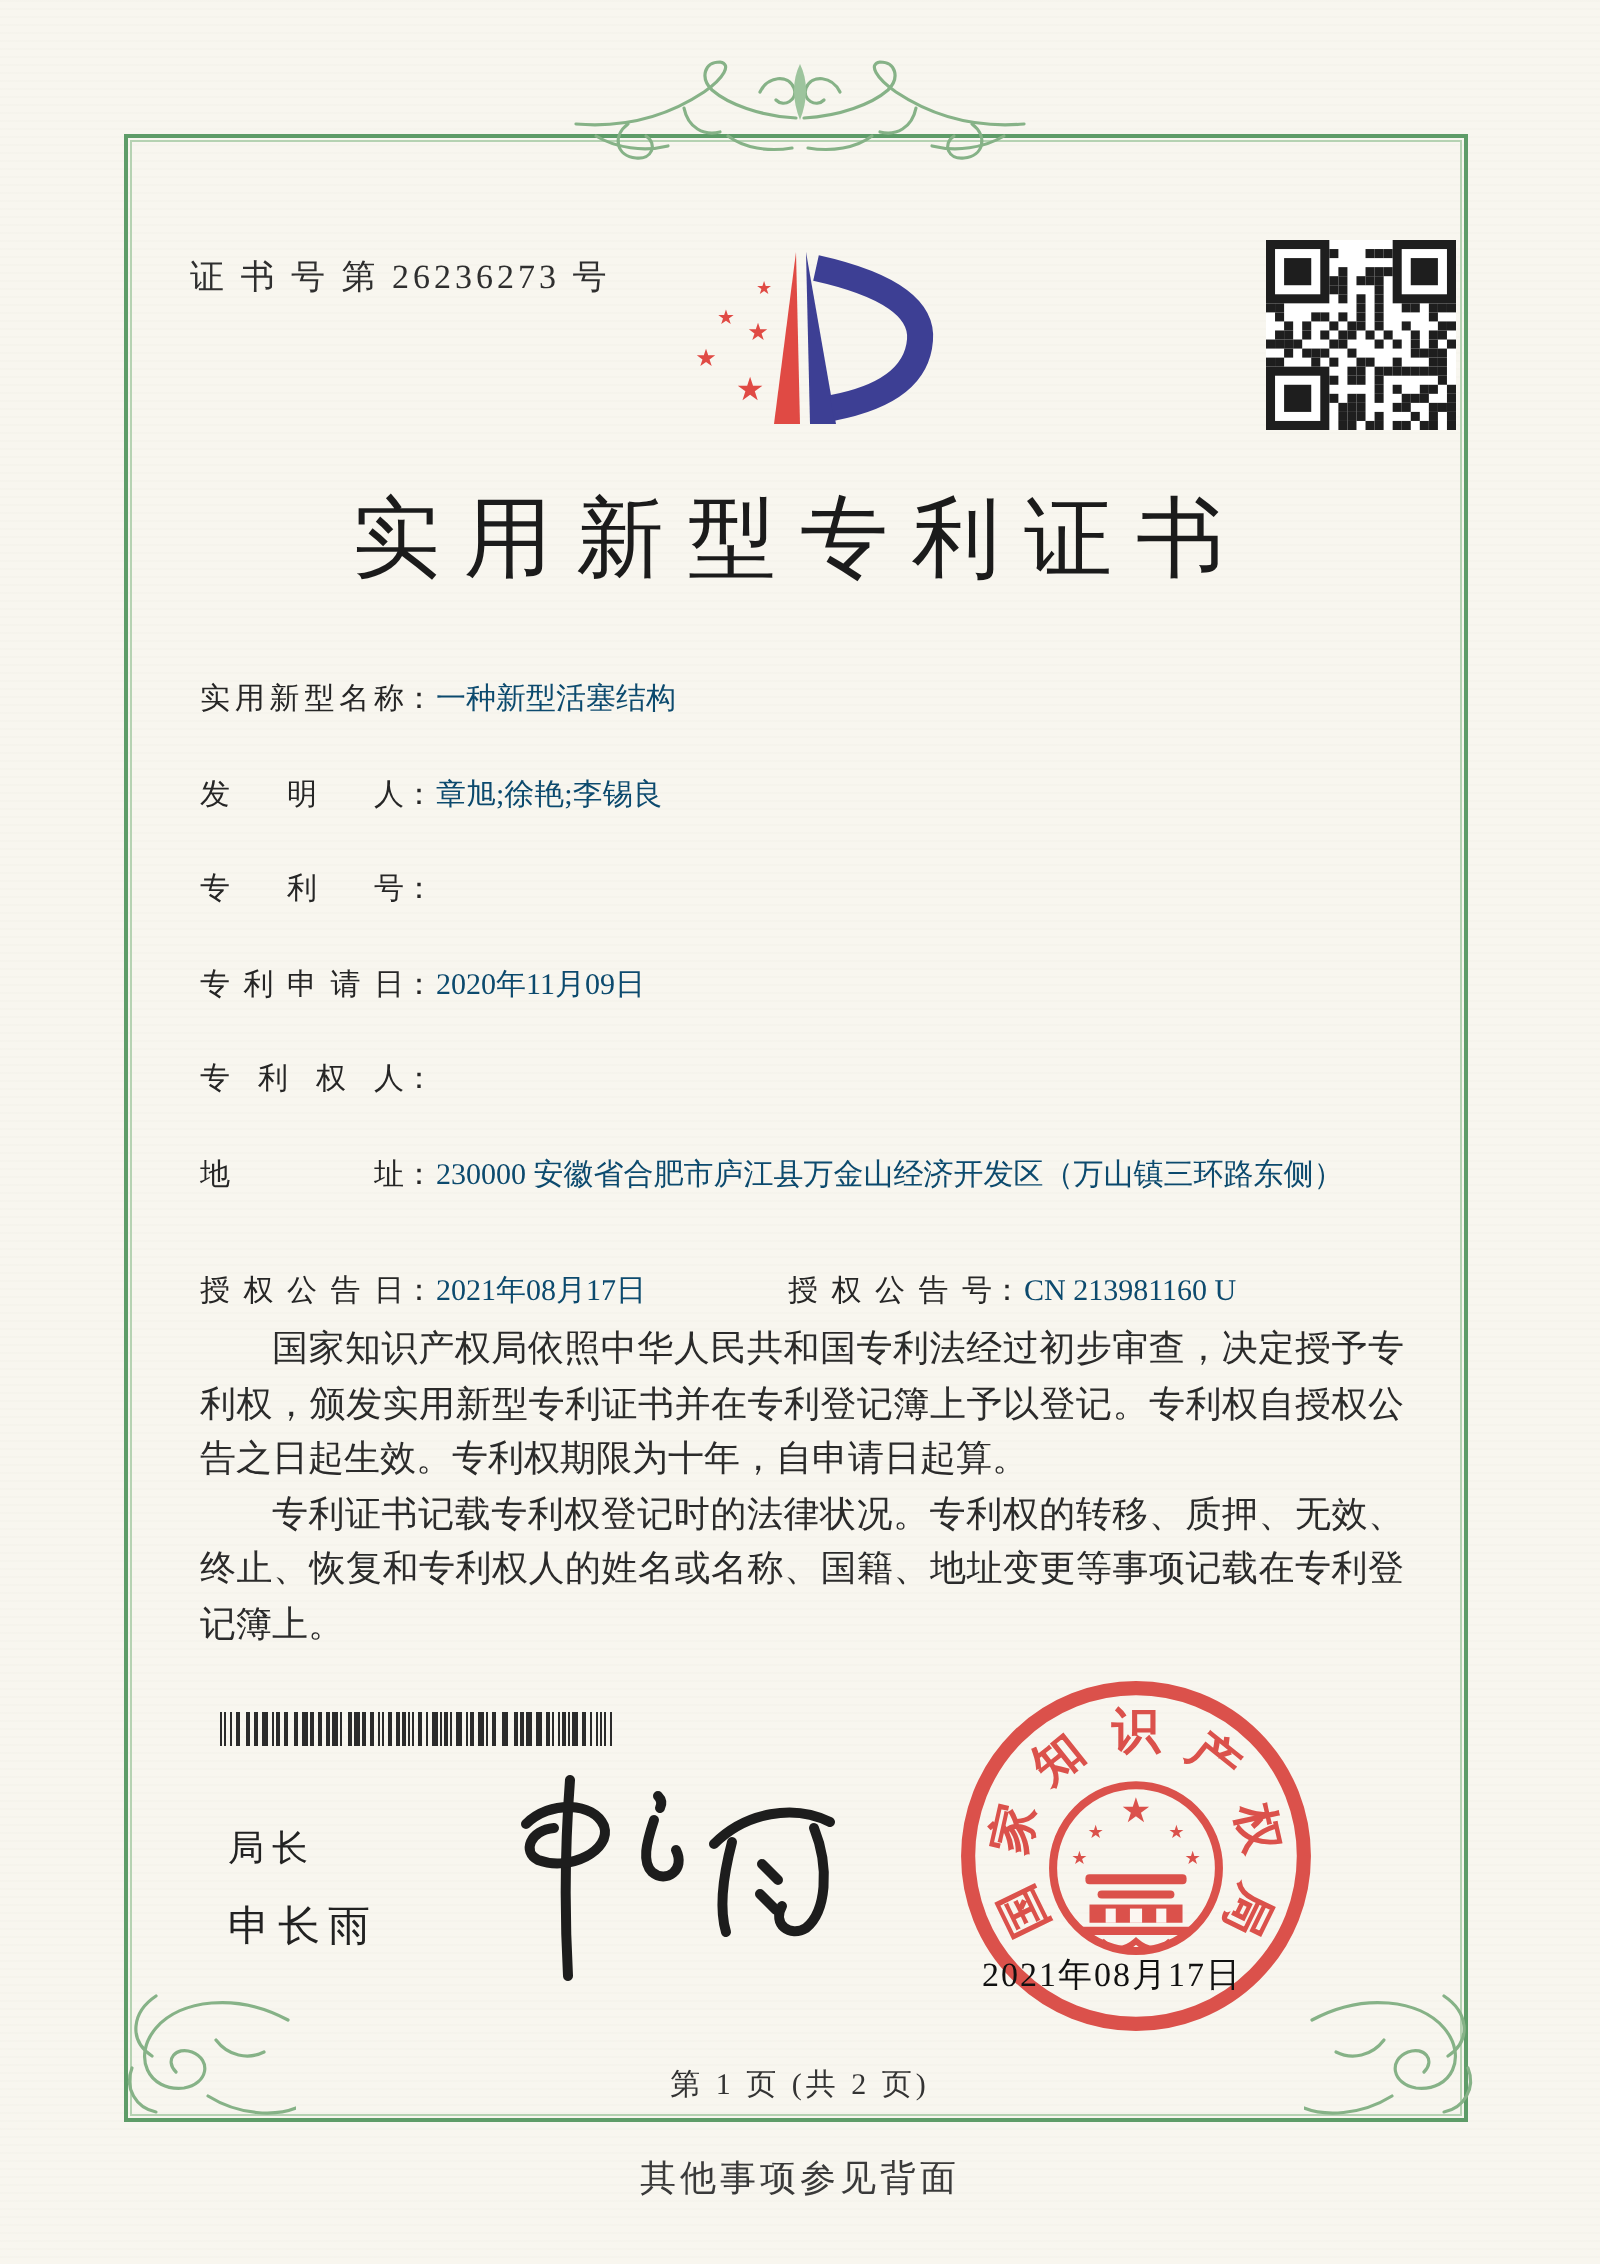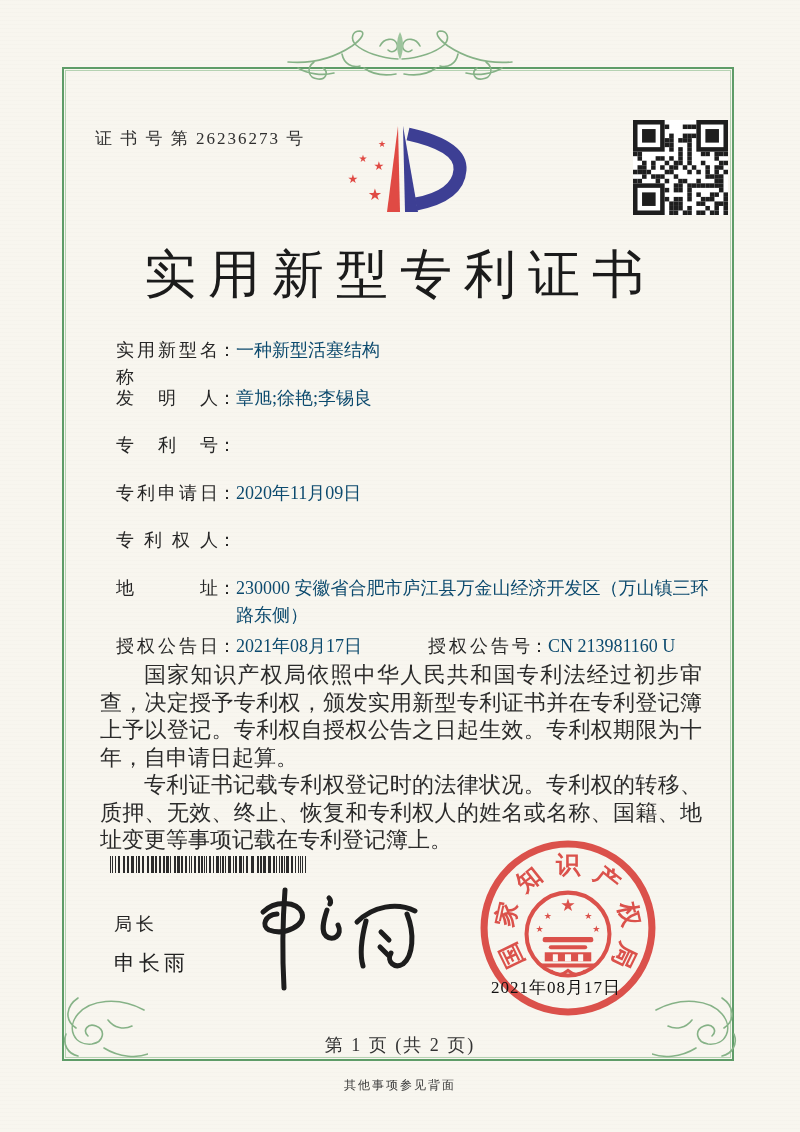--- a/index.html
+++ b/index.html
@@ -27,55 +27,55 @@
   .orn-bl{left:46px;top:994px;width:102px;height:80px;}
   .orn-br{right:46px;top:994px;width:102px;height:80px;transform:scaleX(-1);}
   
   .cert-no{
     position:absolute;left:95px;top:127px;font-size:17px;letter-spacing:2px;color:#2f2f2f;
   }
   .logo{position:absolute;left:338px;top:108px;width:170px;height:132px;}
   .qr{position:absolute;left:633px;top:120px;width:95px;height:95px;background:#fff;}
   .title{
     position:absolute;left:0;right:0;top:240px;text-align:center;
-    font-size:52px;letter-spacing:12px;color:#1b1b1b;font-weight:500;
+    font-size:44px;letter-spacing:12px;color:#1b1b1b;font-weight:500;
   }
   
   .fields{position:absolute;left:100px;top:337px;width:602px;height:330px;}
-  .frow{position:absolute;left:16px;display:flex;width:602px;font-size:18px;line-height:27px;}
+  .frow{position:absolute;left:0;display:flex;width:602px;font-size:15px;line-height:27px;}
   .flabel{
     display:inline-block;width:102px;flex:0 0 102px;
     text-align:justify;text-align-last:justify;color:#262626;
   }
   .fcolon{flex:0 0 16px;color:#262626;}
   .fvalue{color:#0c4a6e;flex:1;}
   .fvalue-fixed{flex:0 0 172px;}
-  .flabel-2{margin-left:20px;}
+  .flabel-2{margin-left:4px;}
   
   .paras{position:absolute;left:100px;width:602px;top:661px;}
   .paras p{
-    margin:0;font-size:22px;line-height:27.5px;text-align:justify;
+    margin:0;font-size:18px;line-height:27.5px;text-align:justify;
     text-indent:2em;color:#2b2b2b;
   }
   
   .barcode{position:absolute;left:110px;top:856px;width:200px;height:17px;}
   
   .signer-title{position:absolute;left:114px;top:912px;font-size:18px;letter-spacing:4px;color:#222;}
   .signer-name{position:absolute;left:114px;top:949px;font-size:21px;letter-spacing:4px;color:#222;}
   .signature{position:absolute;left:223px;top:884px;width:208px;height:112px;}
   
   .seal{position:absolute;left:478px;top:838px;width:180px;height:180px;opacity:0.93;}
   .seal-char{font-size:24px;fill:#d9453f;font-weight:bold;text-anchor:middle;font-family:"Liberation Serif",serif;}
   .seal-date{
     position:absolute;left:491px;top:976px;width:160px;font-size:17px;
     color:#111;letter-spacing:1px;z-index:5;
   }
   
-  .page-info{position:absolute;left:0;right:0;top:1033px;text-align:center;font-size:18px;letter-spacing:2px;color:#333;}
-  .back-note{position:absolute;left:0;right:0;top:1077px;text-align:center;font-size:12px;letter-spacing:2px;color:#3a3a3a;}
+  .page-info{position:absolute;left:0;right:0;top:1033px;text-align:center;font-size:15px;letter-spacing:2px;color:#333;}
+  .back-note{position:absolute;left:0;right:0;top:1077px;text-align:center;font-size:18px;letter-spacing:2px;color:#3a3a3a;}
 </style>
 </head>
 <body>
 
 <div class="paper-texture"></div>
 
 <div class="frame-outer">
   <div class="frame-inner"></div>
 </div>
 

